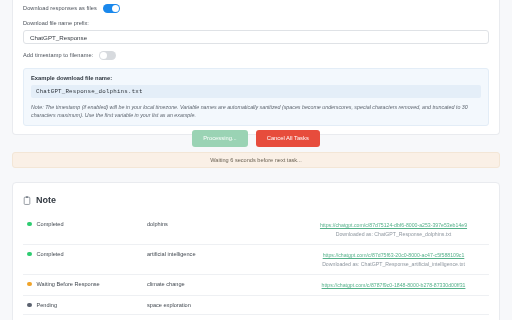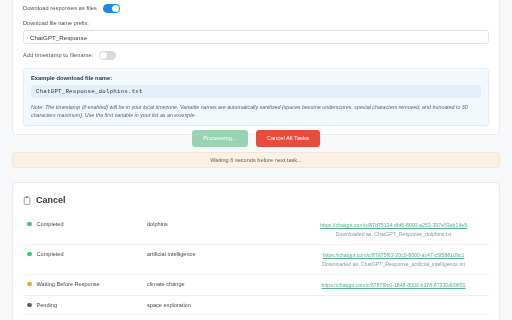--- a/index.html
+++ b/index.html
@@ -282,21 +282,21 @@
   </div>
 
   <div class="card tasks-card">
     <div class="tasks-header">
       <span class="clipboard-icon">
         <svg width="8" height="9" viewBox="0 0 14 16">
           <rect x="2" y="2" width="10" height="13" rx="1.6" fill="none" stroke="#7c838c" stroke-width="1.4"></rect>
           <rect x="5" y="0.6" width="4" height="3" rx="1" fill="#7c838c"></rect>
         </svg>
       </span>
-      <span class="tasks-title">Cancel</span>
+      <span class="tasks-title">Note</span>
     </div>
     <div id="task-rows">
         <div class="task-row">
           <div class="task-status">
             <span class="dot" style="background: rgb(46, 204, 113);"></span>
             <span class="status-text">Completed</span>
           </div>
           <div class="task-variable">dolphins</div>
           <div class="task-links">
             <a class="task-url">https://chatgpt.com/c/87d75124-dbf6-8000-a253-397e53eb14e9</a>

